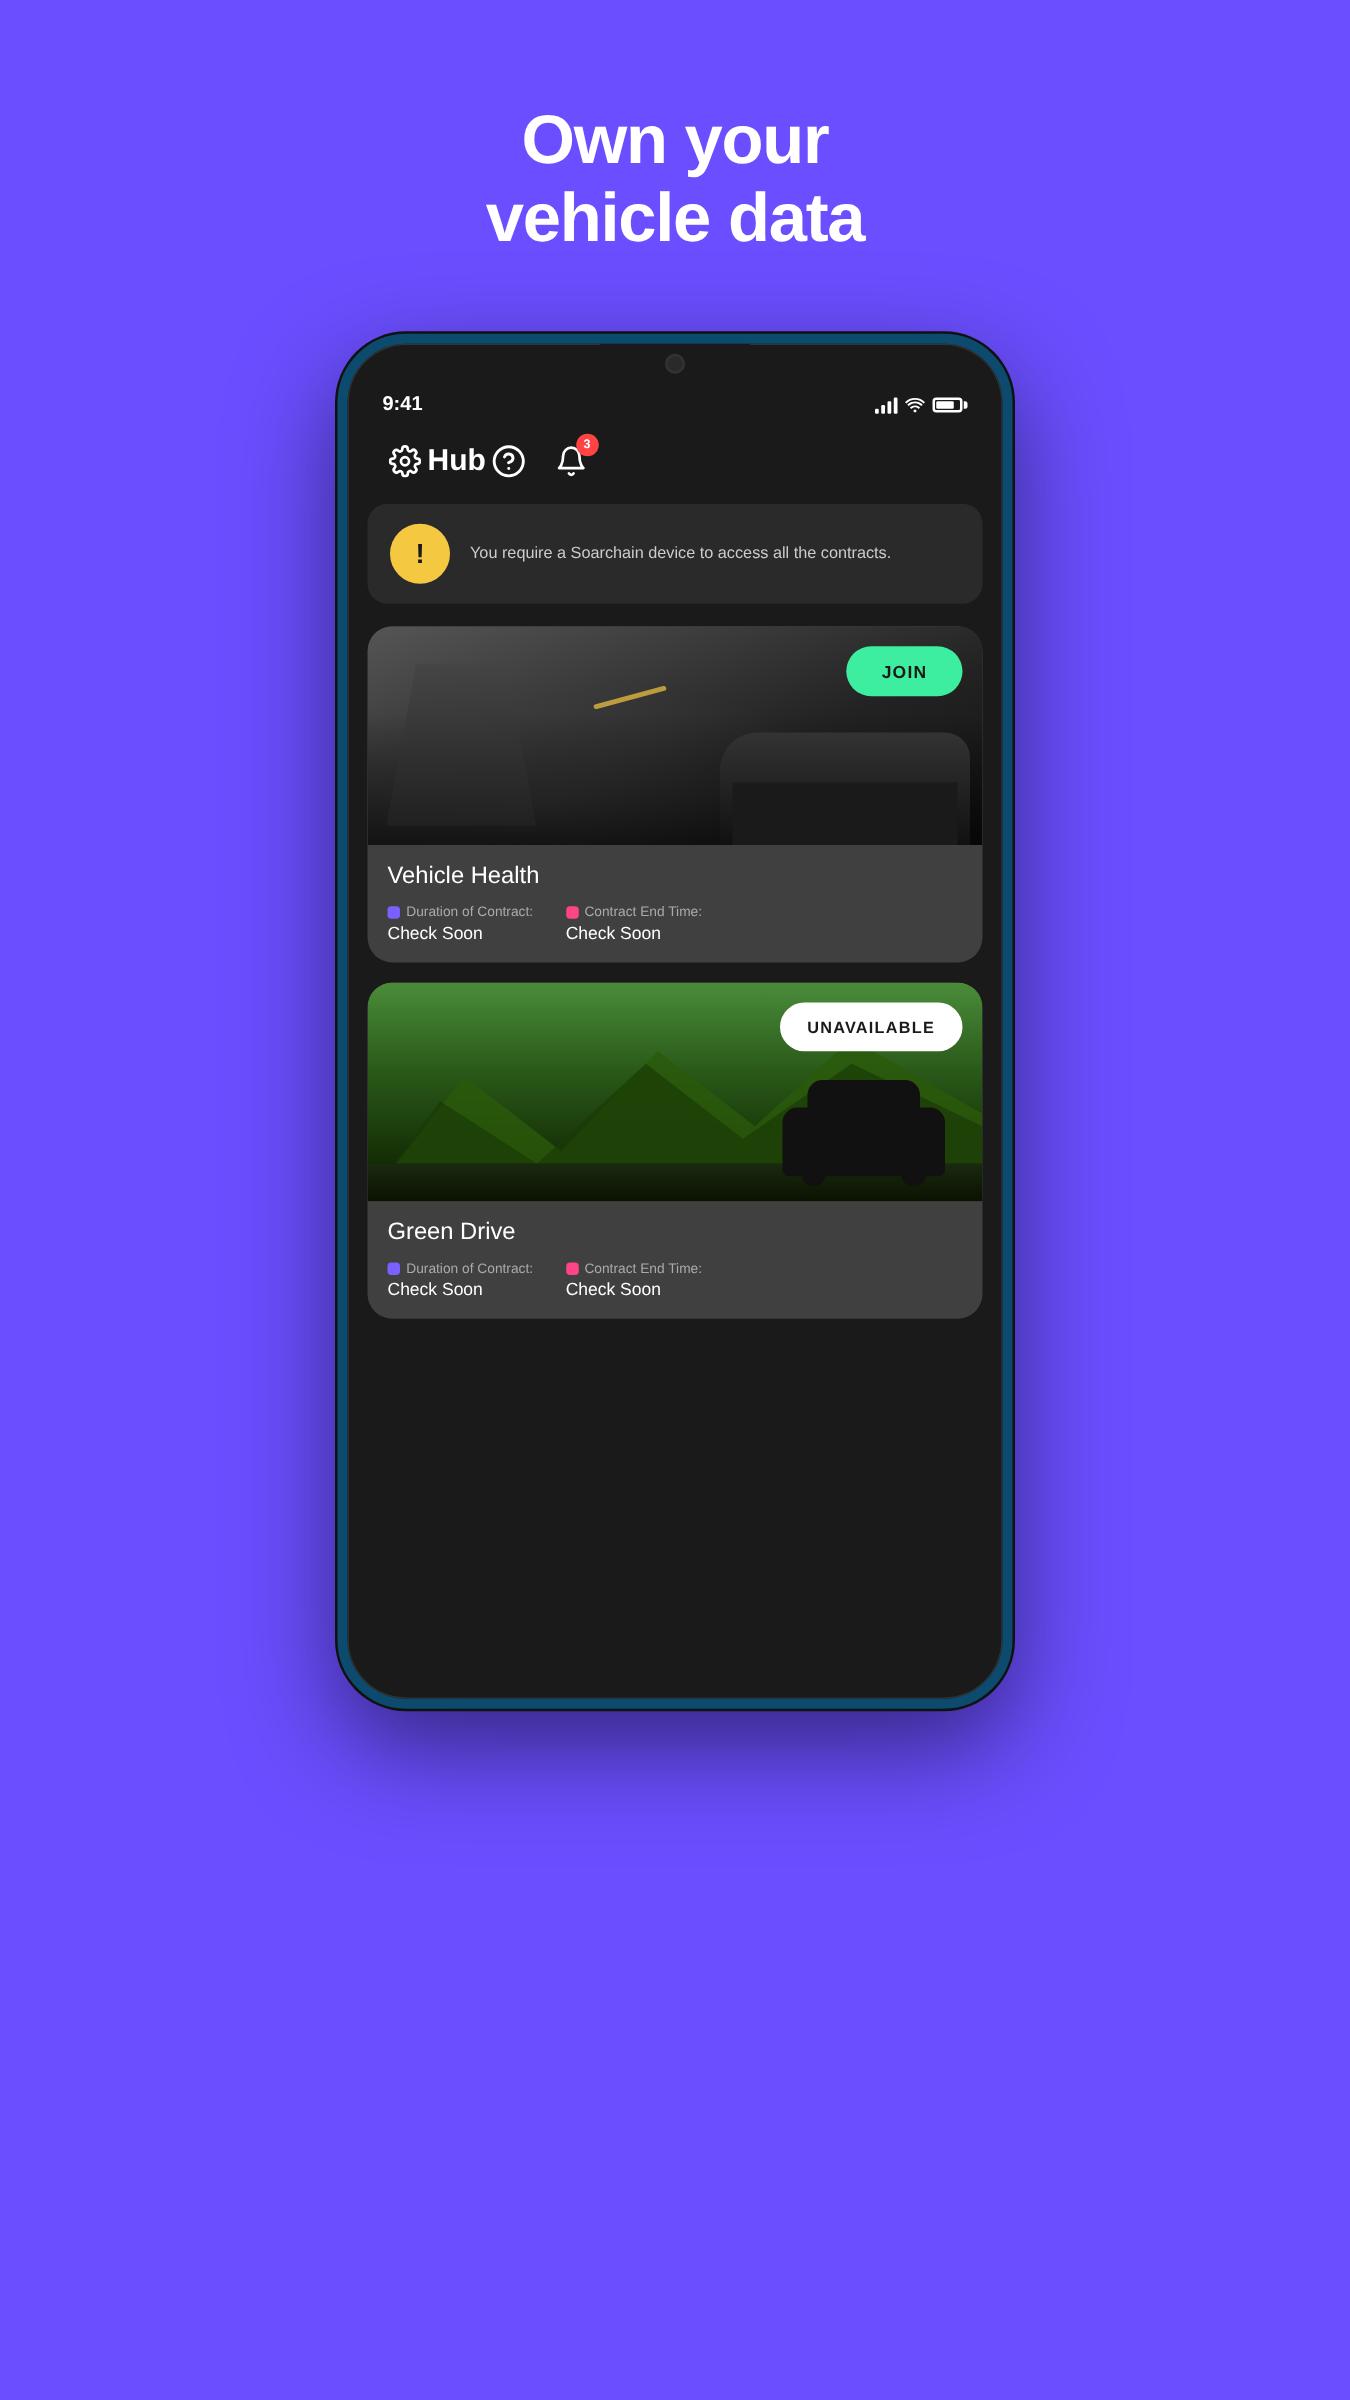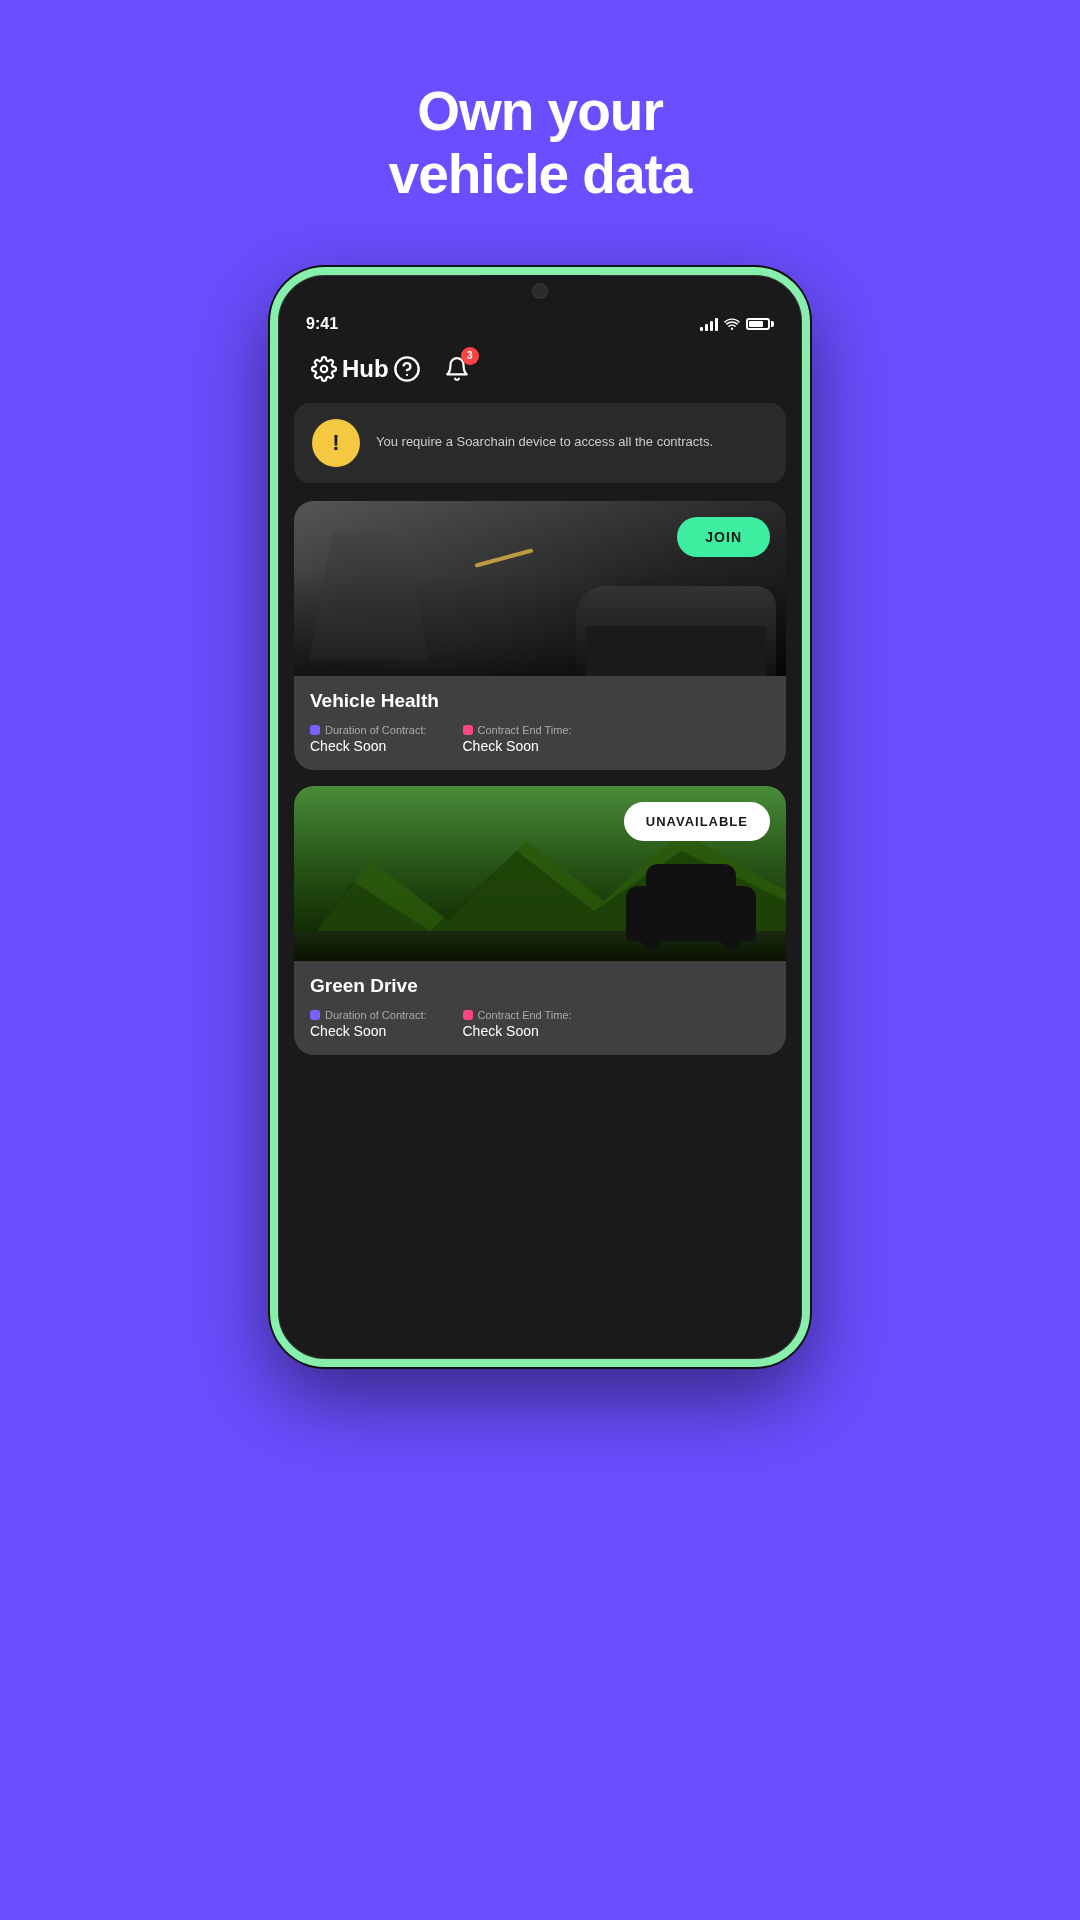--- a/index.html
+++ b/index.html
@@ -25,21 +25,21 @@
       letter-spacing: -1px;
     }
 
     
     .phone-shell {
       margin-top: 60px;
       width: 540px;
       height: 1100px;
       background: #1a1a1a;
       border-radius: 55px;
-      border: 8px solid #86efac;
+      border: 8px solid #0c4a6e;
       box-shadow: 0 0 0 2px #111, 0 30px 80px rgba(0,0,0,0.5), inset 0 0 0 1px #333;
       position: relative;
       overflow: hidden;
       display: flex;
       flex-direction: column;
     }
 
     
     .phone-notch {
       position: absolute;
@@ -248,26 +248,26 @@
       border: none;
       cursor: pointer;
     }
 
     .card-body {
       padding: 14px 16px 16px;
     }
     .card-title {
       color: white;
       font-size: 19px;
-      font-weight: 700;
+      font-weight: 400;
       margin-bottom: 12px;
     }
     .card-meta {
       display: flex;
-      gap: 36px;
+      gap: 26px;
     }
     .meta-item {
       display: flex;
       flex-direction: column;
       gap: 2px;
     }
     .meta-label {
       color: #aaa;
       font-size: 11px;
       display: flex;

